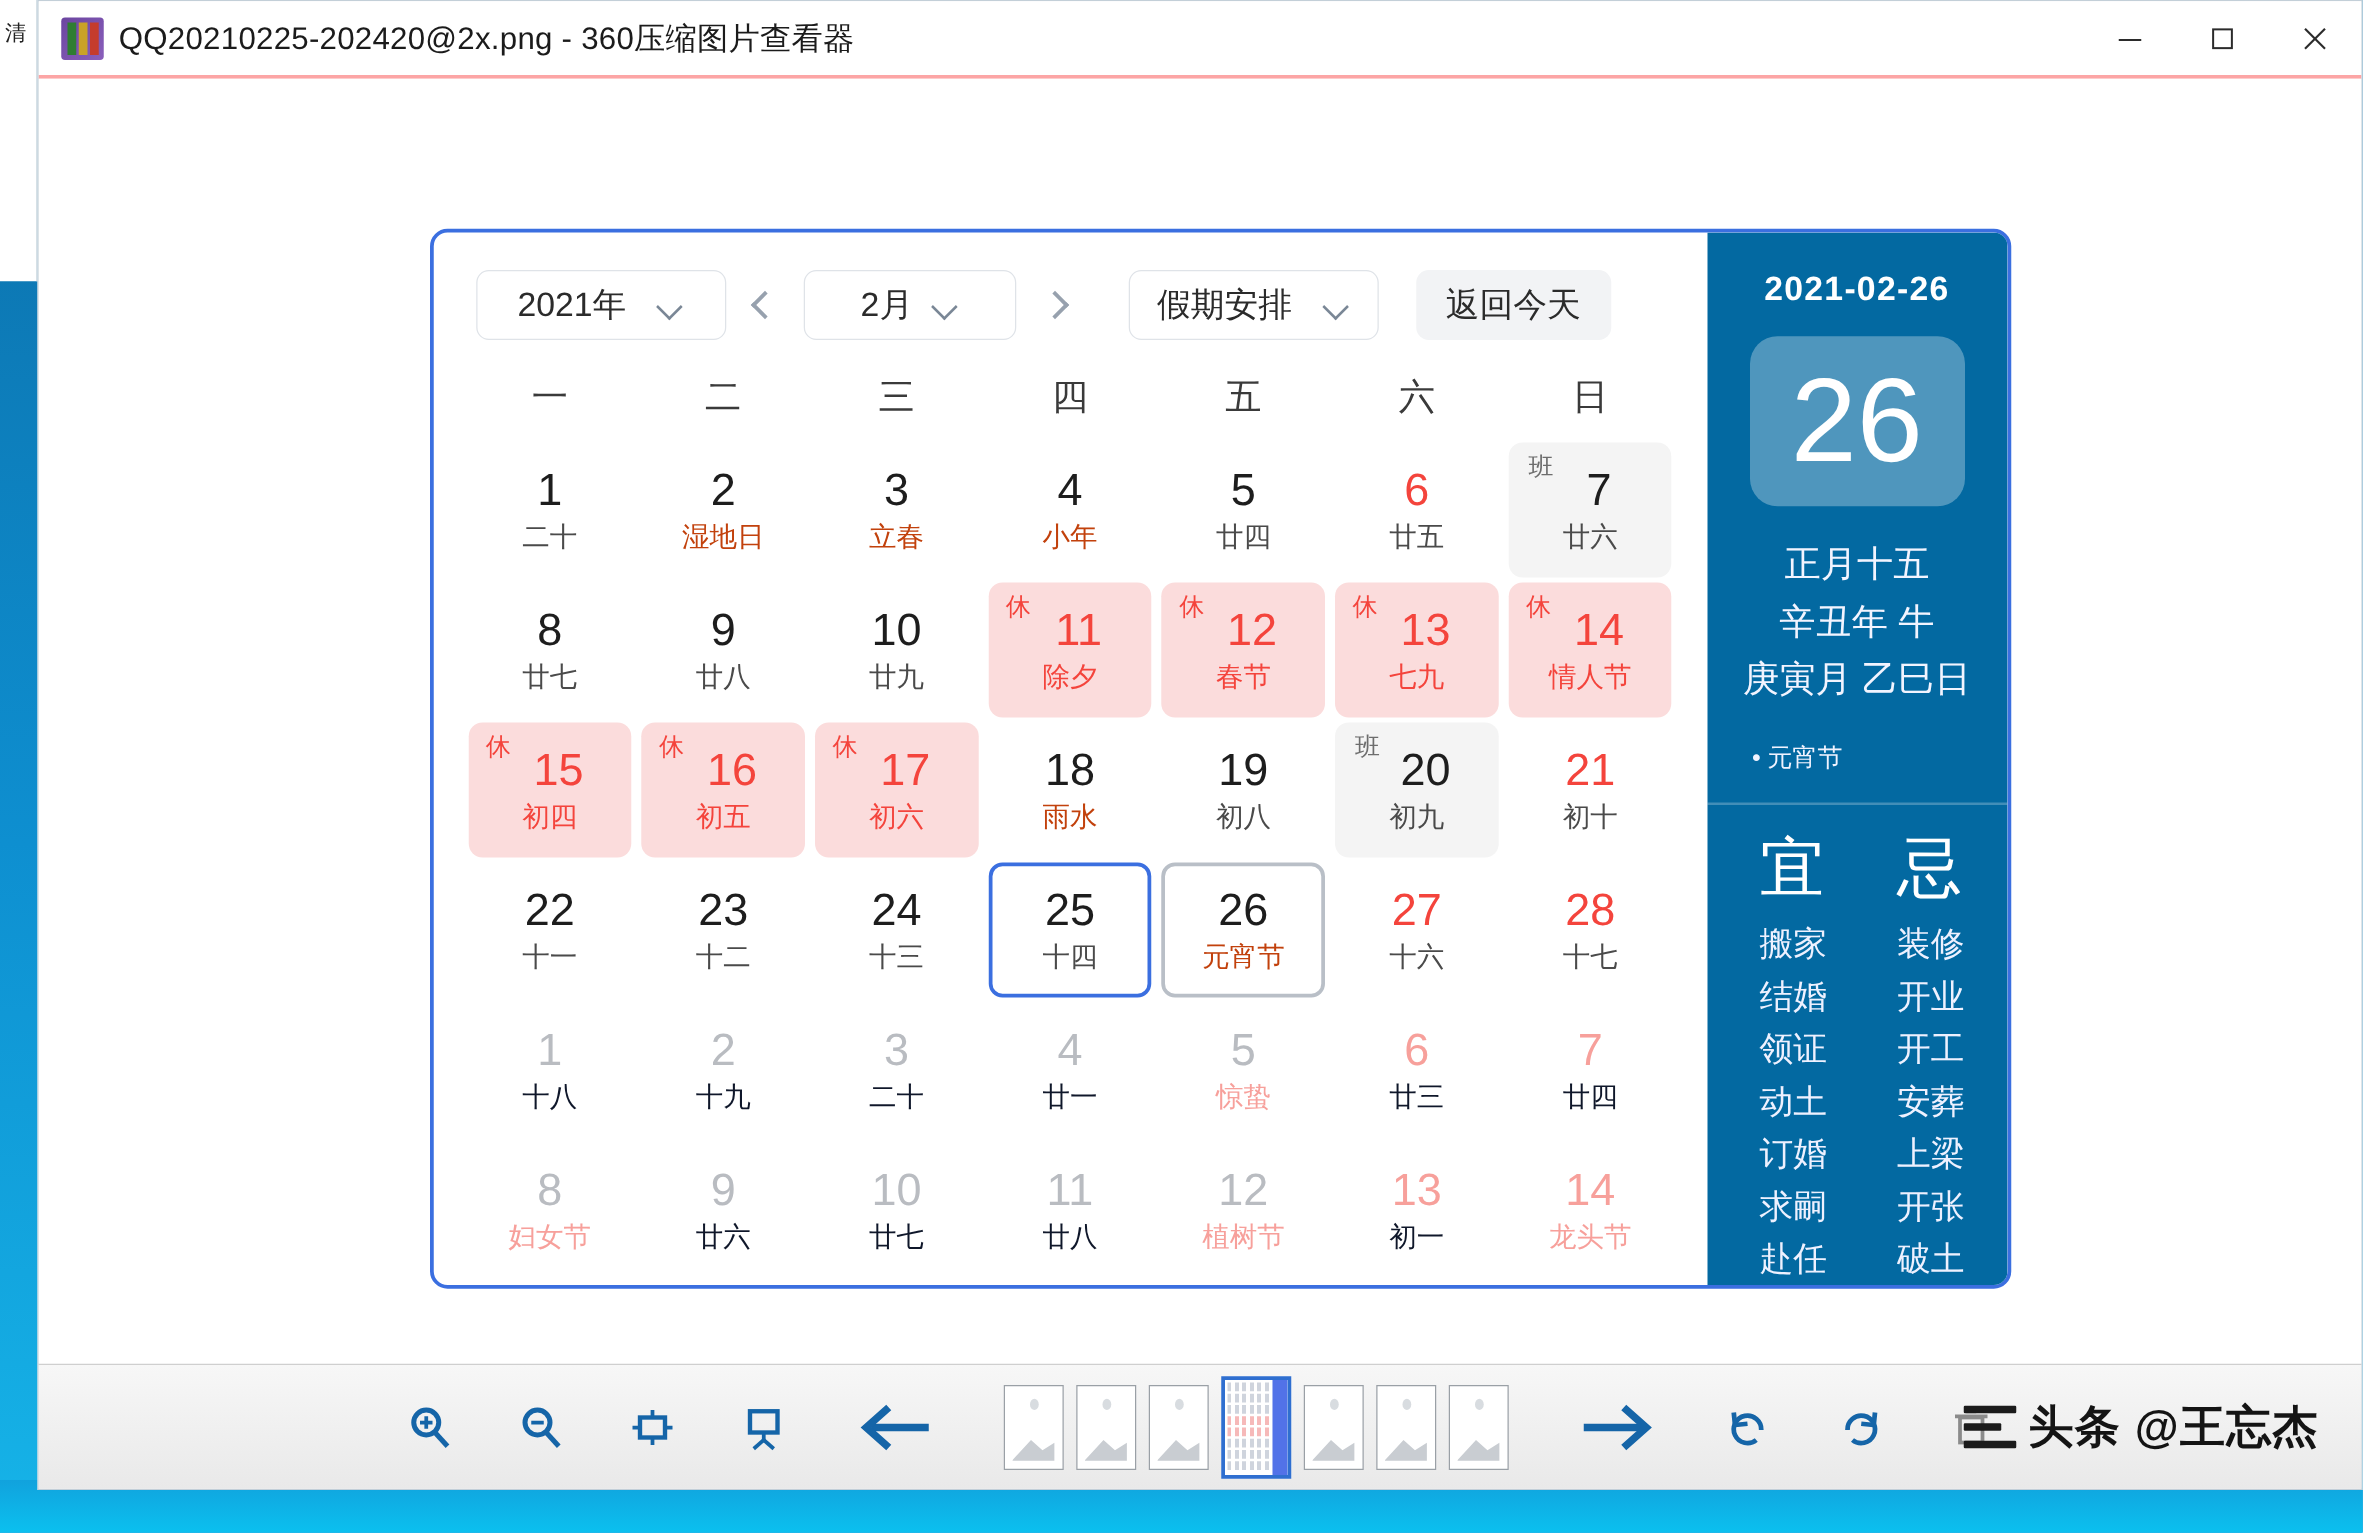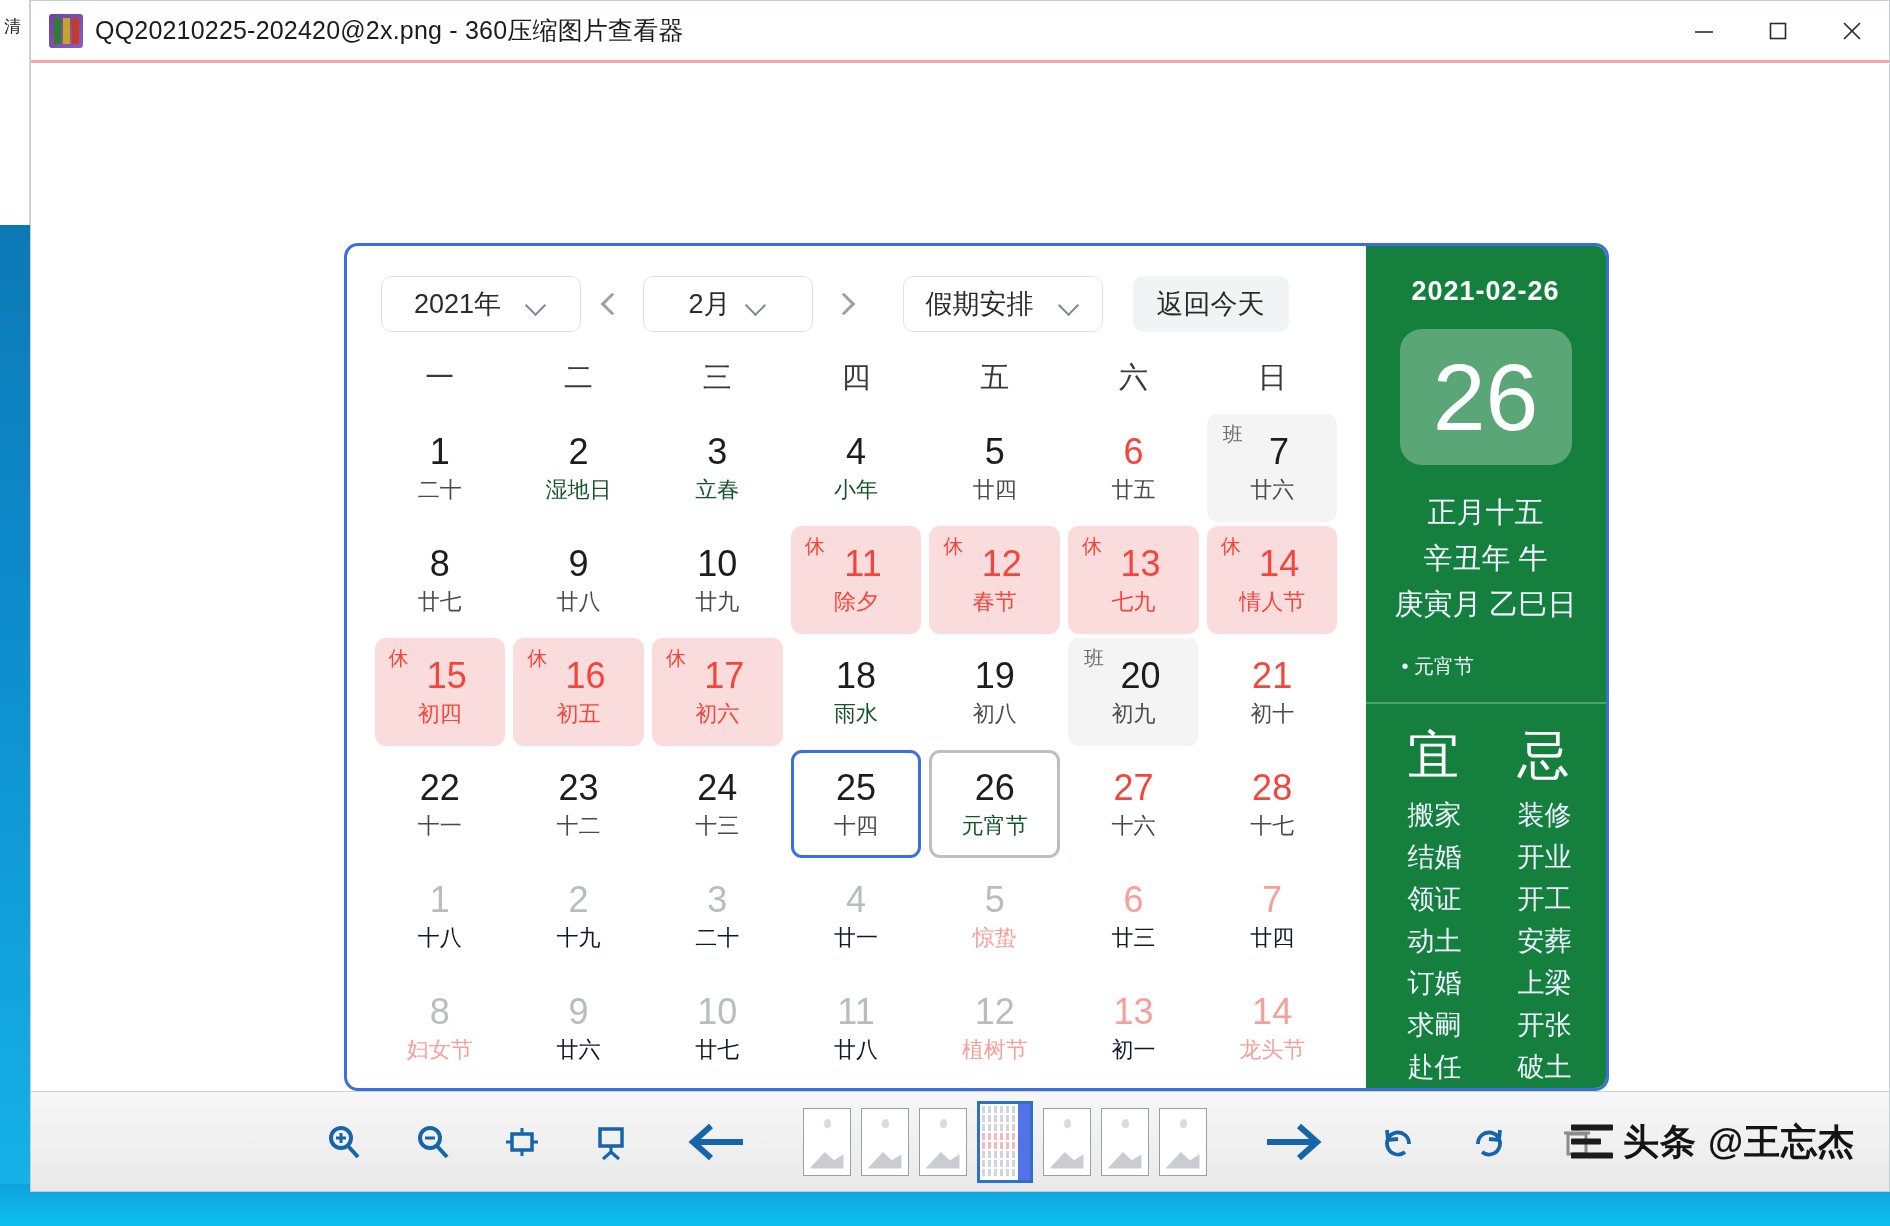--- a/index.html
+++ b/index.html
@@ -54,21 +54,21 @@
   #win-buttons { margin-left: auto; display: flex; height: 100%; }
   .win-btn {
     width: 74px; height: 100%; display: flex; align-items: center; justify-content: center;
     color: #2b2b2b;
   }
   .win-btn svg { display: block; }
 
   
   #content {
     flex: 1 1 auto; position: relative; background: #ffffff;
-    display: flex; align-items: flex-end; justify-content: center;
+    display: flex; align-items: center; justify-content: center;
     padding-top: 60px;
     padding-left: 32px;
   }
 
   
   #calendar-card {
     width: 1265px; height: 848px;
     border: 3px solid #3b6fe0;
     border-radius: 14px;
     background: #ffffff;
@@ -131,21 +131,21 @@
     display: flex; flex-direction: column; align-items: center; justify-content: center;
     margin: 2px 4px;
   }
   .day .num { font-size: 36px; line-height: 40px; color: #1d1d1d; font-weight: 400; }
   .day .lun { font-size: 22px; line-height: 30px; color: #4a4a4a; margin-top: 3px; }
   .day .badge {
     position: absolute; font-size: 20px; line-height: 20px;
   }
   
   .day.rednum .num { color: #f4443c; }
-  .day.redlun .lun { color: #14532d; }
+  .day.redlun .lun { color: #c2410c; }
   
   .day.rest { background: #fbdcdc; }
   .day.rest .num { color: #f4443c; }
   .day.rest .lun { color: #f4443c; }
   .day.rest .badge { color: #f4443c; left: 14px; top: 10px; }
   
   .day.work { background: #f4f4f4; }
   .day.work .badge { color: #6d6d6d; left: 16px; top: 10px; }
   
   .day.has-badge .num { margin-left: 14px; }
@@ -158,21 +158,21 @@
   .day.adj.rednum .num { color: #f7a09b; }
   .day.adj.redlun .lun { color: #f7a09b; }
 
   #pager {
     text-align: center; font-size: 24px; color: #3a3a3a;
     margin-top: 6px;
   }
 
   
   #cal-right {
-    flex: 1 1 auto; background: #15803d; color: #ffffff;
+    flex: 1 1 auto; background: #0369a1; color: #ffffff;
     display: flex; flex-direction: column; align-items: center;
     padding-top: 30px; position: relative;
   }
   #panel-date { font-size: 27px; font-weight: bold; letter-spacing: 1px; margin-bottom: 22px; }
   #panel-big {
     width: 172px; height: 150px; border-radius: 22px;
     background: rgba(255,255,255,0.30);
     display: flex; align-items: center; justify-content: center;
     margin-bottom: 24px;
   }

